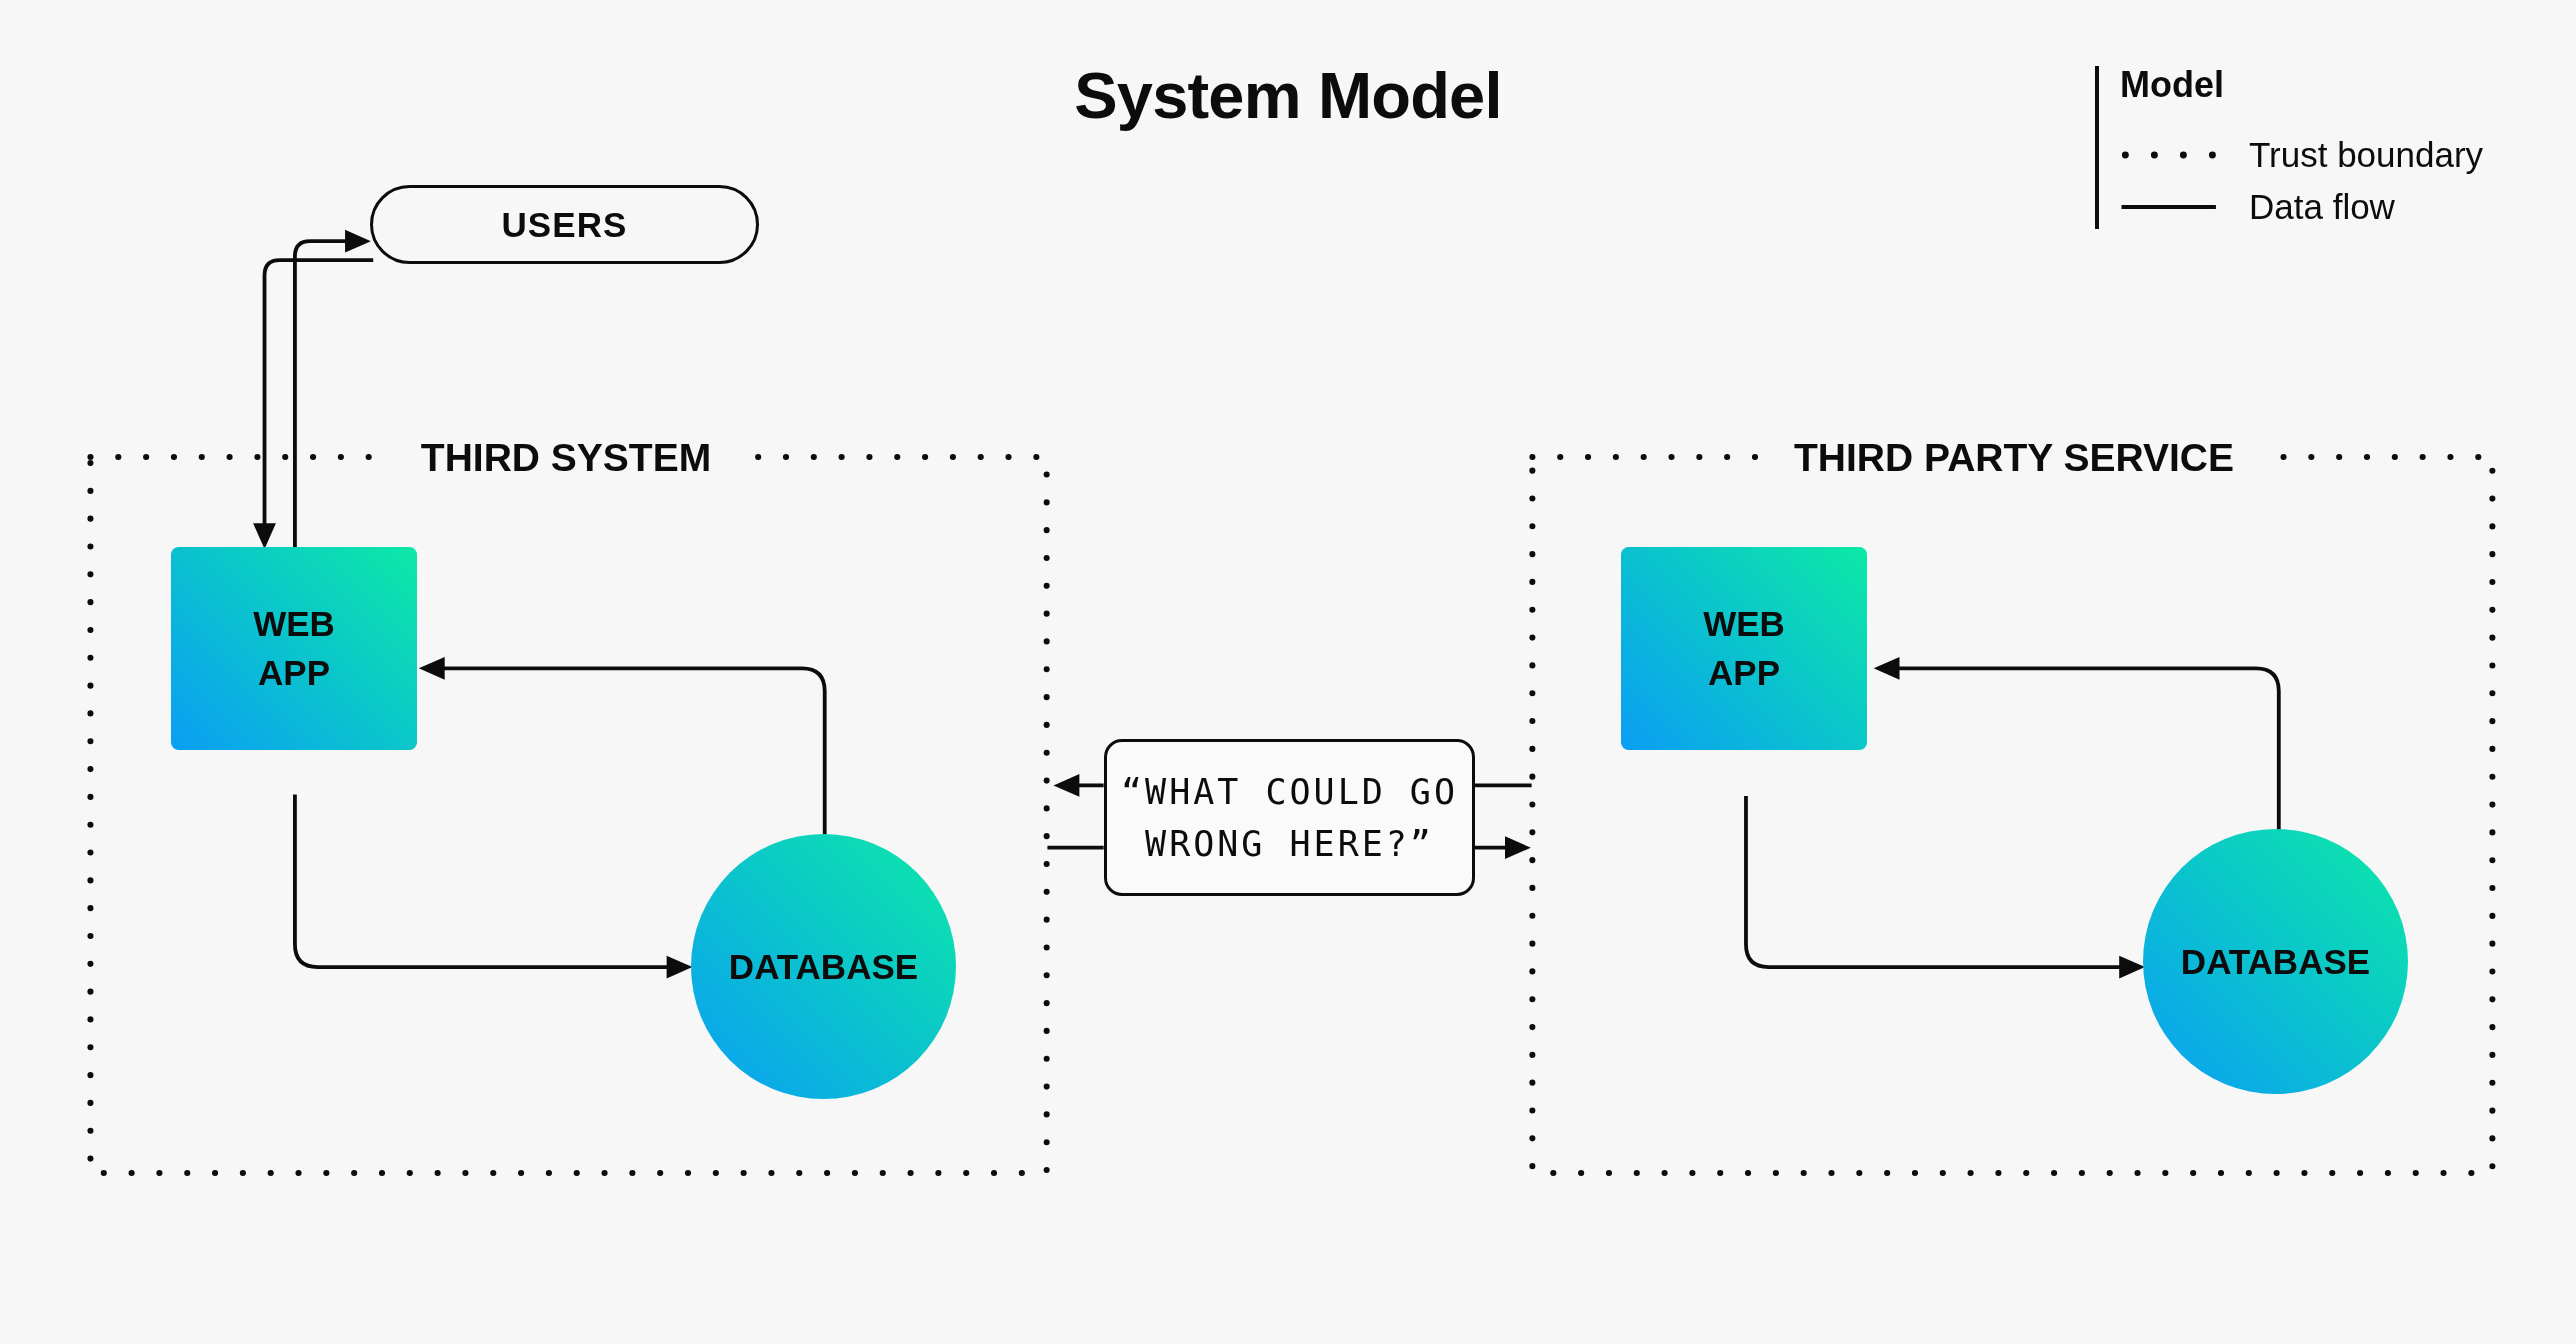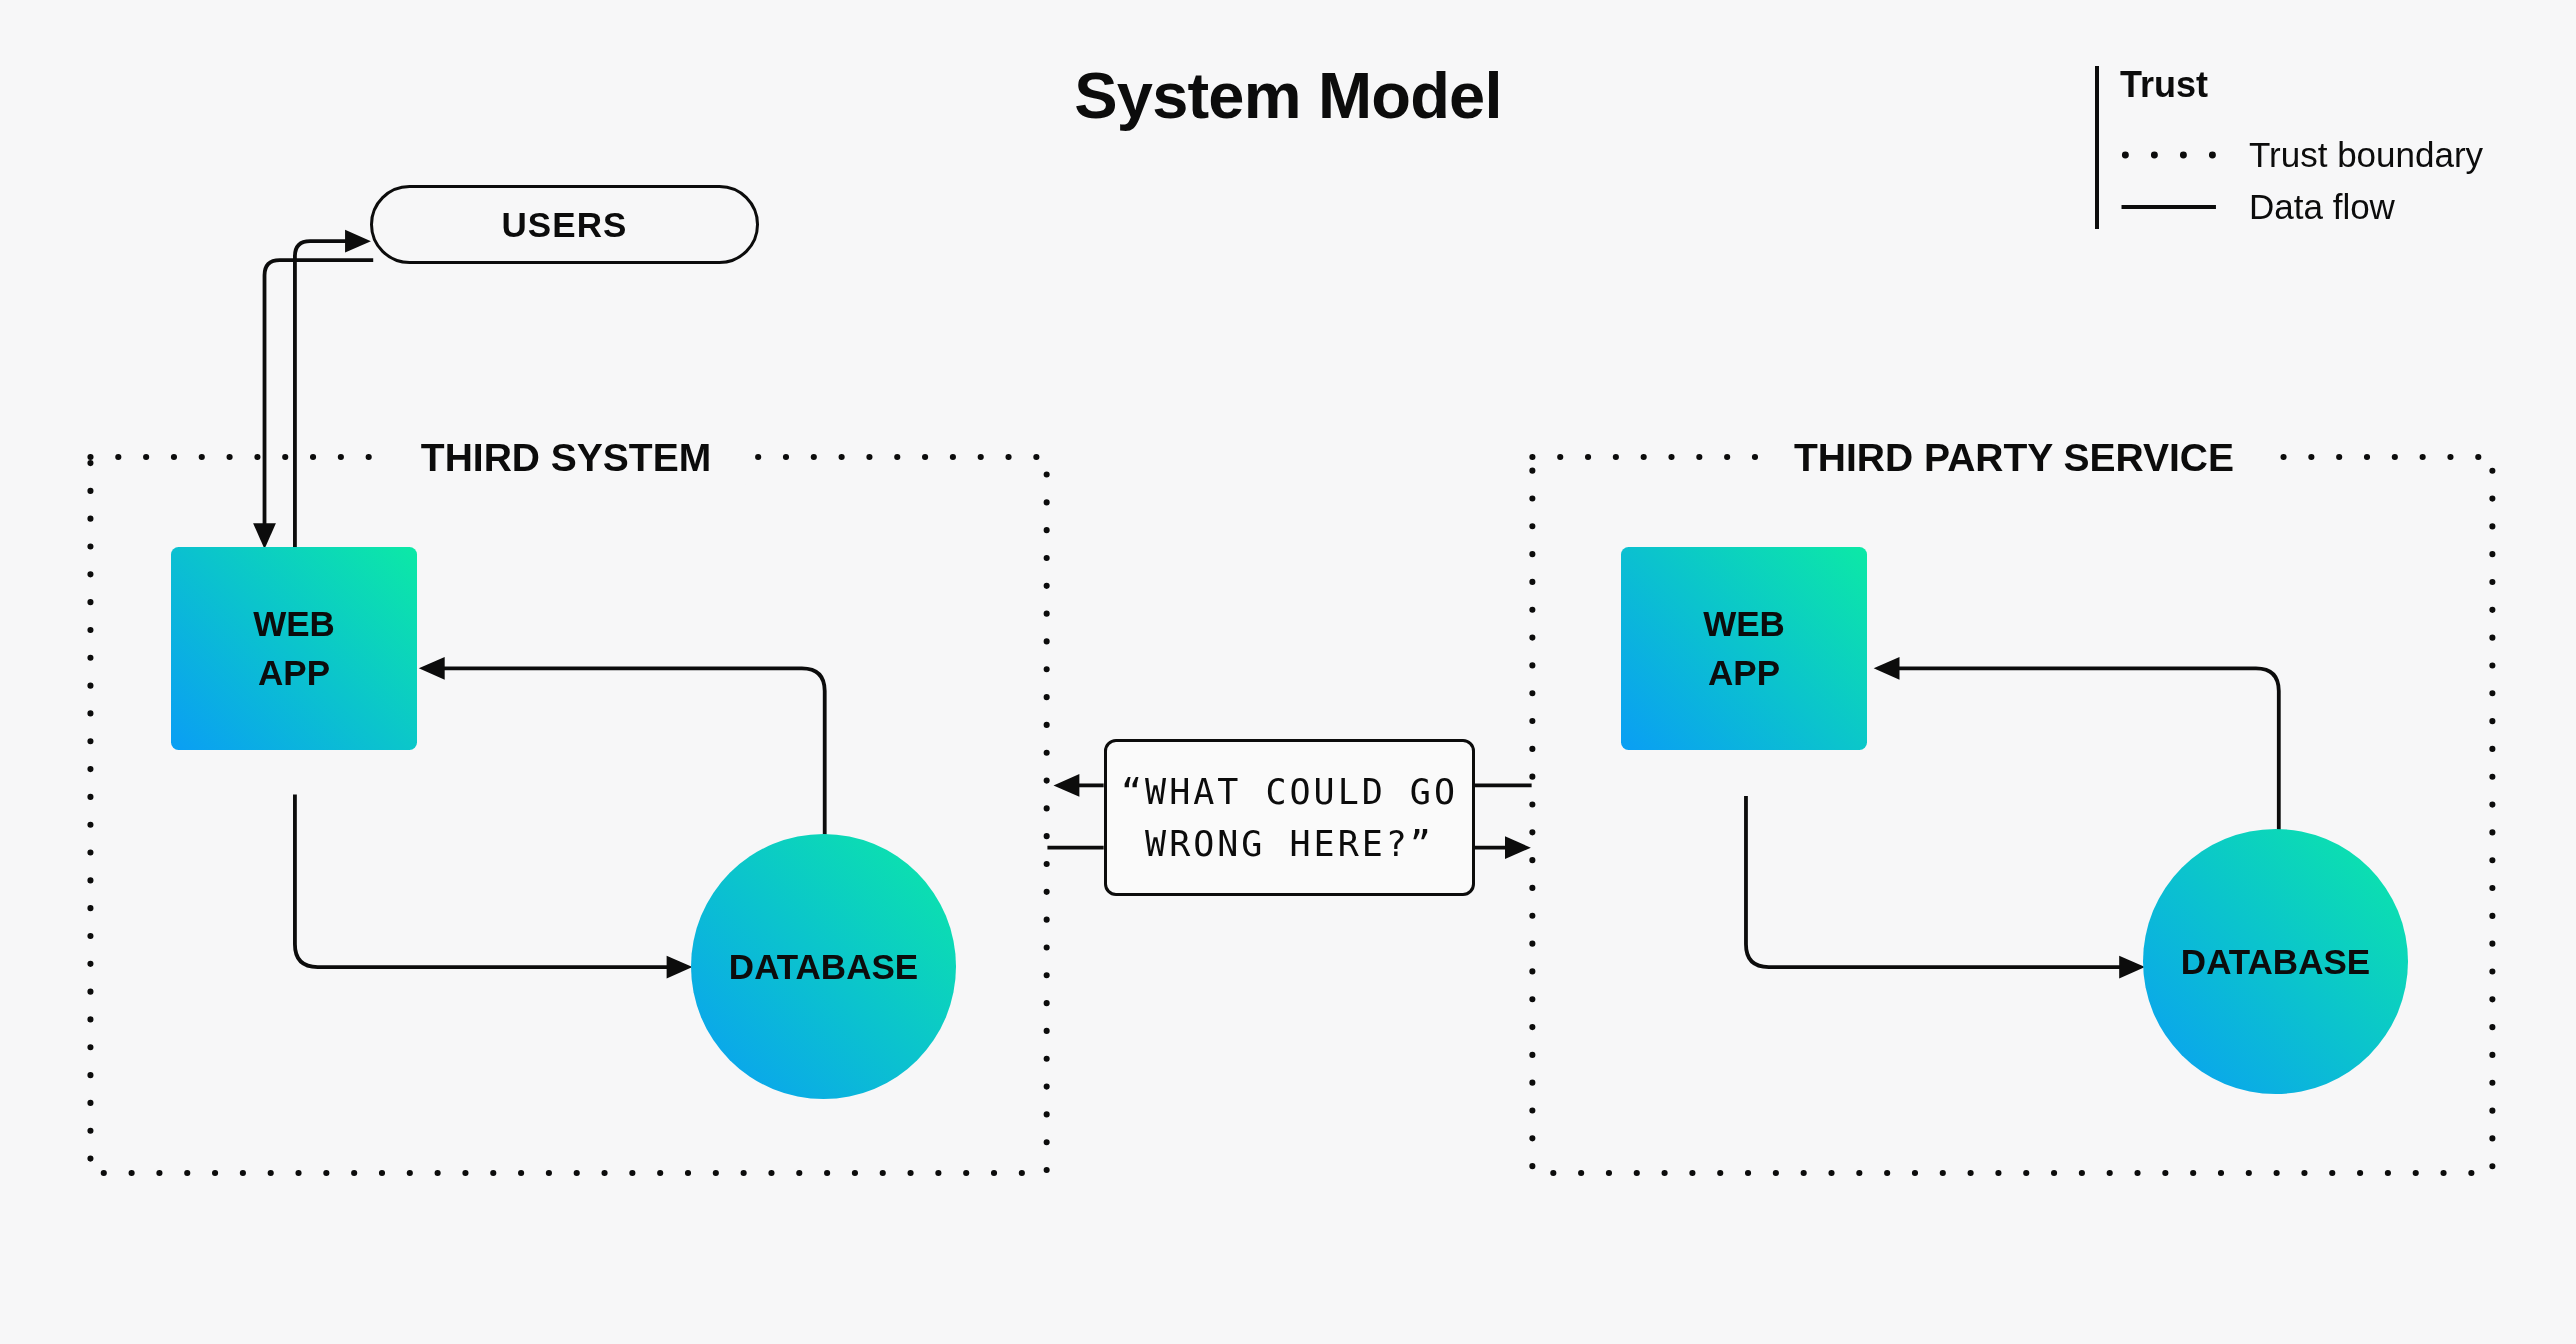--- a/index.html
+++ b/index.html
@@ -58,37 +58,37 @@
   .webapp{width:246px;height:203px;border-radius:7.6px;line-height:1.38;}
   .webapp .node-label{max-width:122px;}
   .webapp.left{left:171px;top:547px;}
   .webapp.right{left:1621px;top:547px;}
   .db{width:265px;height:265px;border-radius:50%;}
   .db.left{left:691px;top:834px;}
   .db.right{left:2143px;top:829px;}
   
   .annotation{
     position:absolute;z-index:2;left:1104px;top:739px;width:371px;height:157px;
-    border:3.8px solid var(--ink);border-radius:12px;background:var(--annot-fill);
+    border:3.8px solid var(--ink);border-radius:18px;background:var(--annot-fill);
     display:flex;flex-direction:column;align-items:center;justify-content:center;
     font-family:"DejaVu Sans Mono","Liberation Mono",monospace;
     font-size:35px;font-weight:500;letter-spacing:3px;line-height:52px;white-space:nowrap;
   }
 </style>
 </head>
 <body>
 
 <div class="canvas">
 
   <div class="title">System Model</div>
 
   <div class="legend">
     <div class="legend-bar"></div>
     <div class="legend-content">
-      <div class="legend-heading">Trust</div>
+      <div class="legend-heading">Model</div>
       <div class="legend-row">
         <svg class="legend-swatch" width="99" height="40" viewBox="0 0 130 52">
           <line x1="7" y1="26" x2="126" y2="26" stroke="#0c0c0c" stroke-width="9" stroke-linecap="round" stroke-dasharray="0.1 38"></line>
         </svg>
         <div class="legend-label">Trust boundary</div>
       </div>
       <div class="legend-row">
         <svg class="legend-swatch" width="99" height="40" viewBox="0 0 130 52">
           <line x1="2" y1="26" x2="126" y2="26" stroke="#0c0c0c" stroke-width="5"></line>
         </svg>

